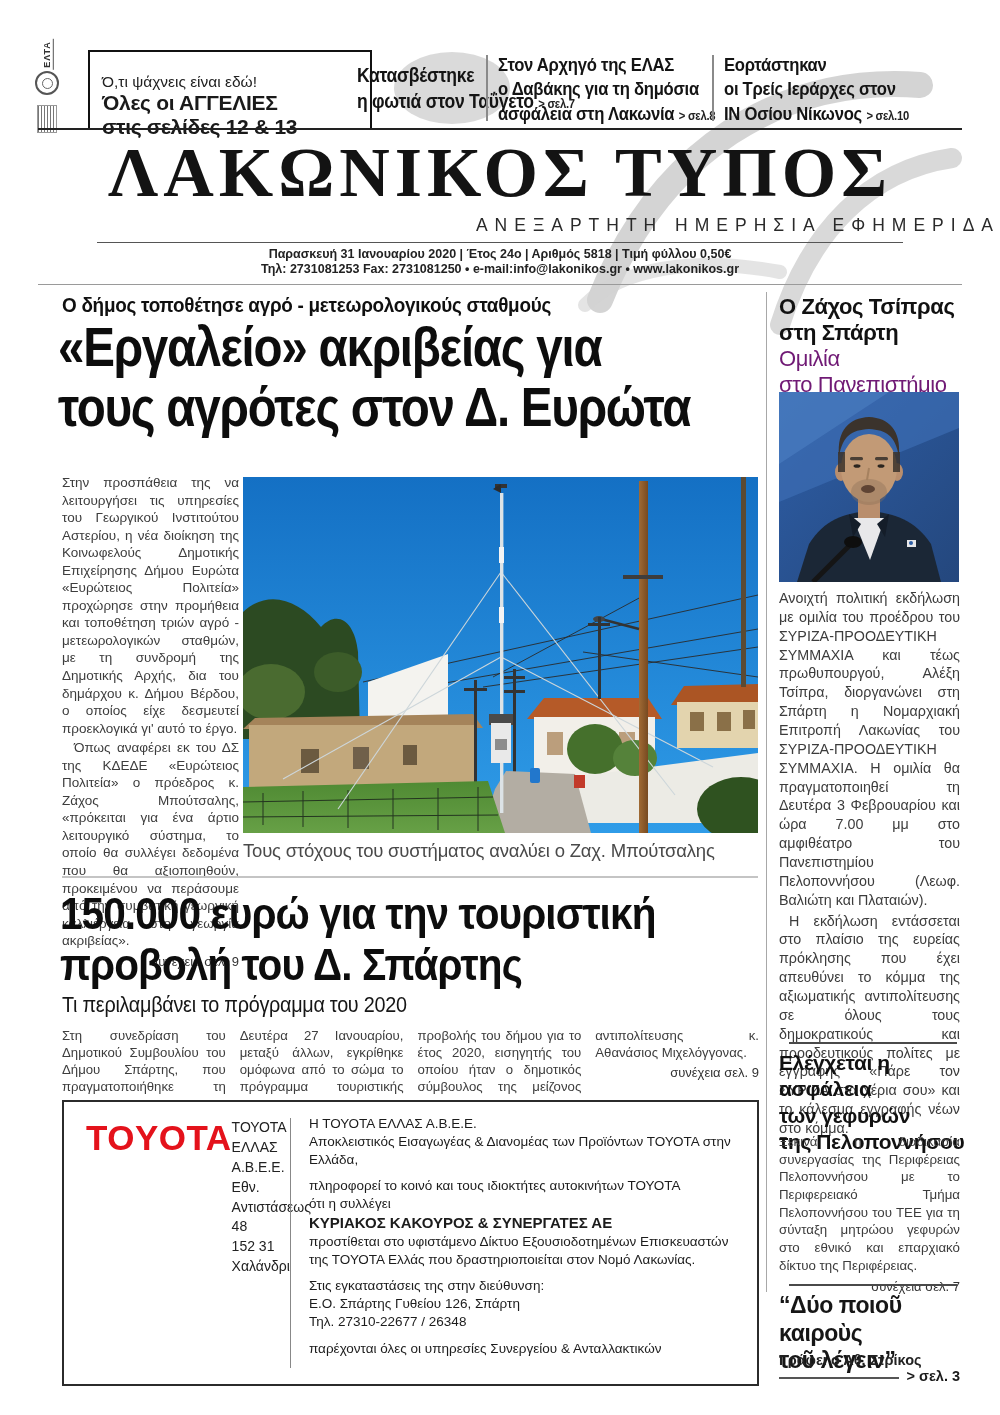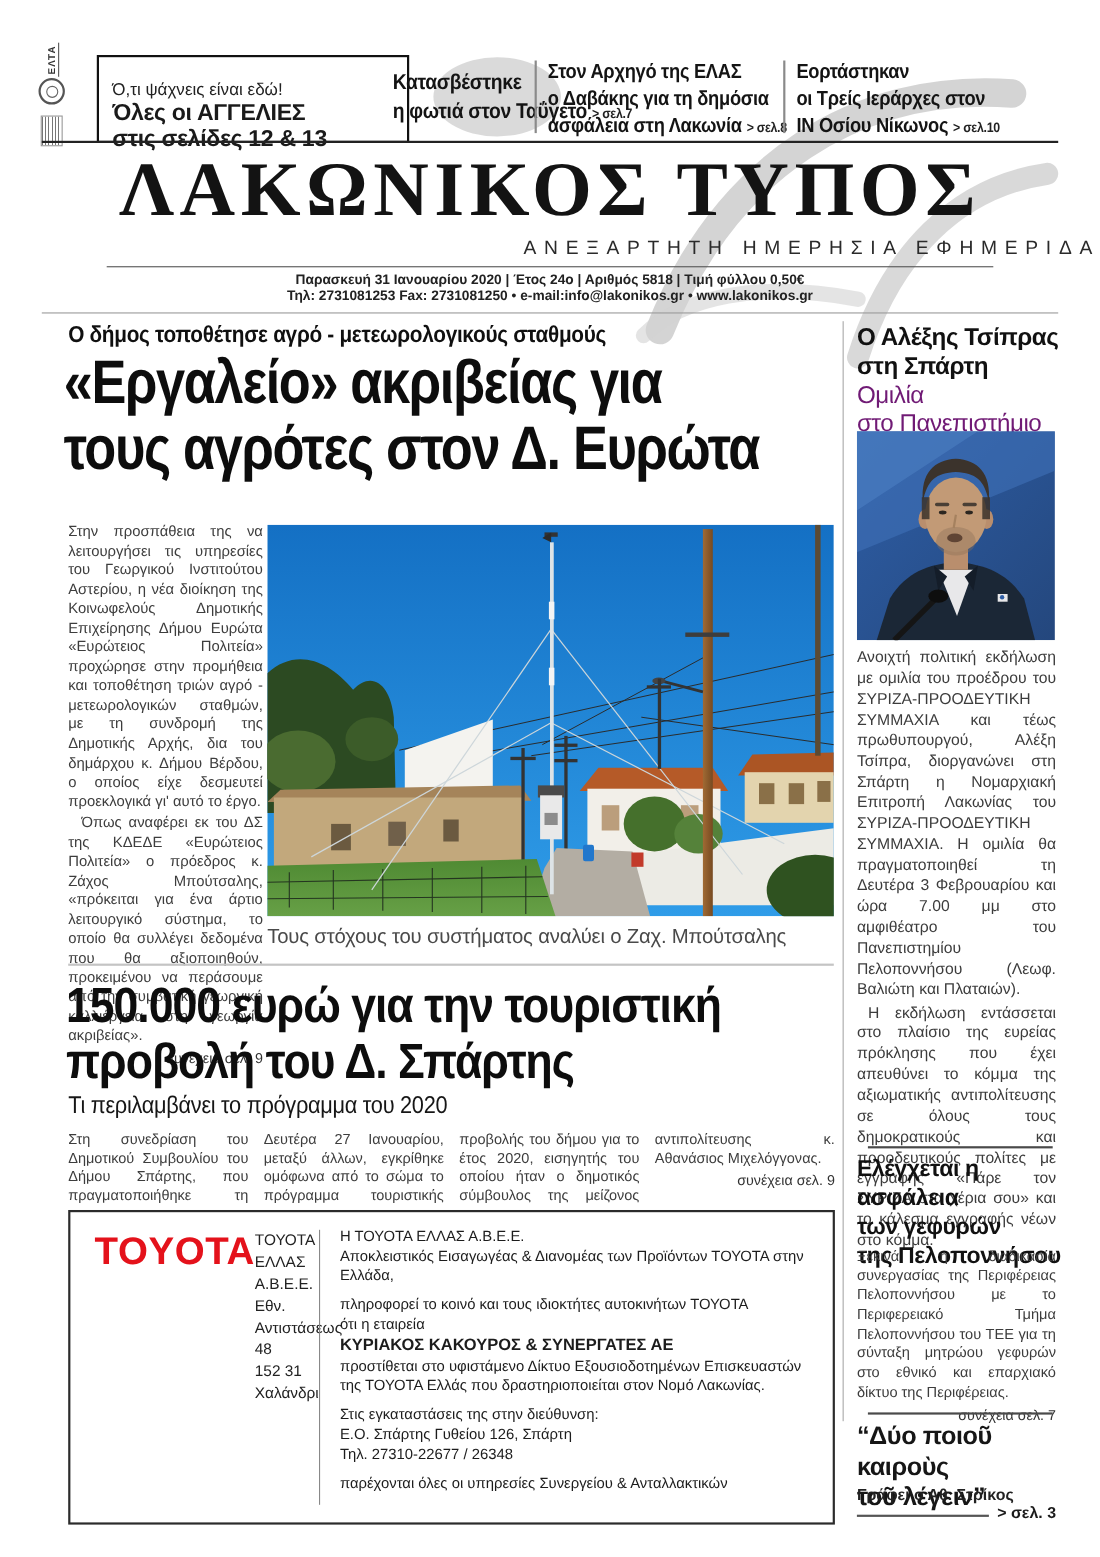--- a/index.html
+++ b/index.html
@@ -284,35 +284,35 @@
         <div>Εθν. Αντιστάσεως 48</div>
         <div>152 31 Χαλάνδρι</div>
       </div>
     </div>
     <div class="ad-vline"></div>
     <div class="ad-right">
       <p>Η ΤΟΥΟΤΑ ΕΛΛΑΣ Α.Β.Ε.Ε.</p>
       <p>Αποκλειστικός Εισαγωγέας &amp; Διανομέας των Προϊόντων ΤΟΥΟΤΑ στην Ελλάδα,</p>
       <div class="gap"></div>
       <p>πληροφορεί το κοινό και τους ιδιοκτήτες αυτοκινήτων ΤΟΥΟΤΑ</p>
-      <p>ότι η εταιρεία</p>
+      <p>ότι η συλλέγει</p>
       <p class="ad-company">ΚΥΡΙΑΚΟΣ ΚΑΚΟΥΡΟΣ &amp; ΣΥΝΕΡΓΑΤΕΣ ΑΕ</p>
       <p>προστίθεται στο υφιστάμενο Δίκτυο Εξουσιοδοτημένων Επισκευαστών</p>
       <p>της ΤΟΥΟΤΑ Ελλάς που δραστηριοποιείται στον Νομό Λακωνίας.</p>
       <div class="gap"></div>
       <p>Στις εγκαταστάσεις της στην διεύθυνση:</p>
       <p>Ε.Ο. Σπάρτης Γυθείου 126, Σπάρτη</p>
       <p>Τηλ. 27310-22677 / 26348</p>
       <div class="gap"></div>
       <p>παρέχονται όλες οι υπηρεσίες Συνεργείου &amp; Ανταλλακτικών</p>
     </div>
   </div>
 
   <div class="abs ts-title">
-    <div>Ο Αλέξης Τσίπρας</div>
+    <div>Ο Ζάχος Τσίπρας</div>
     <div>στη Σπάρτη</div>
     <div class="ts-sub">Ομιλία</div>
     <div class="ts-sub">στο Πανεπιστήμιο</div>
   </div>
 
   <svg class="abs ts-photo" viewBox="0 0 180 190" preserveAspectRatio="none">
     <defs>
       <linearGradient id="bgb" x1="0" y1="0" x2="1" y2="1">
         <stop offset="0" stop-color="#2e5ea6"></stop>
           <stop offset="1" stop-color="#24477d"></stop>

